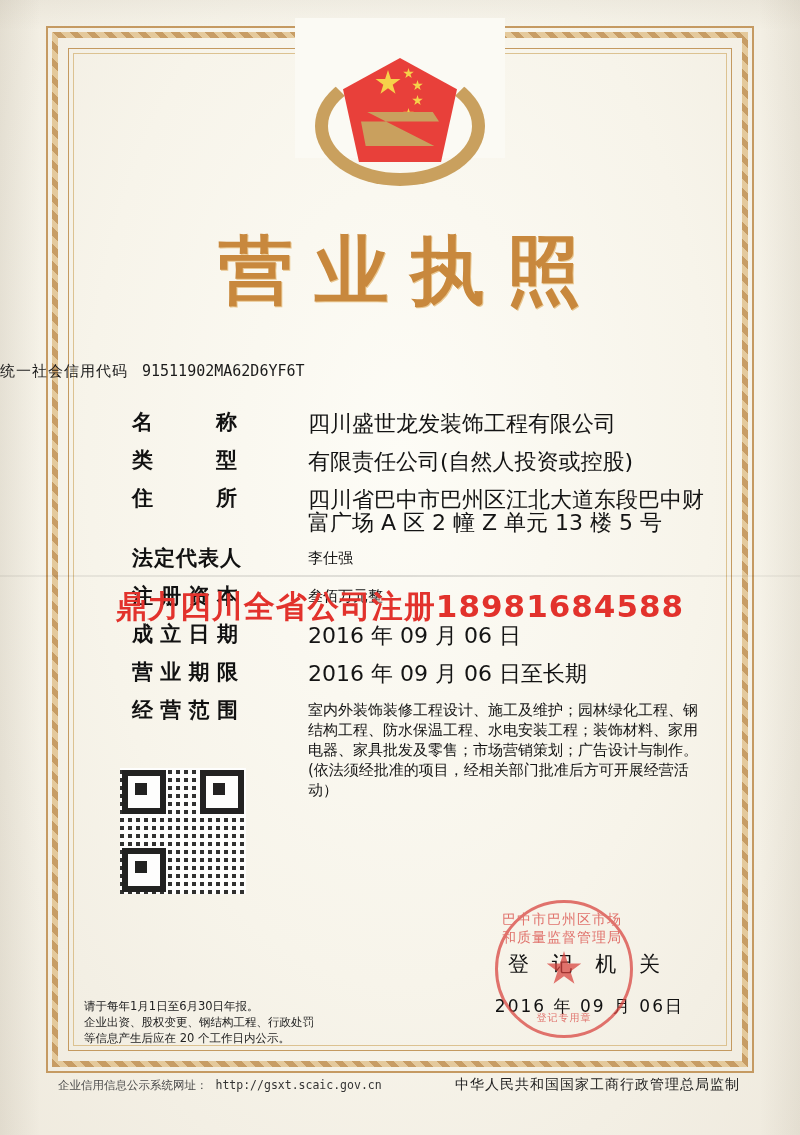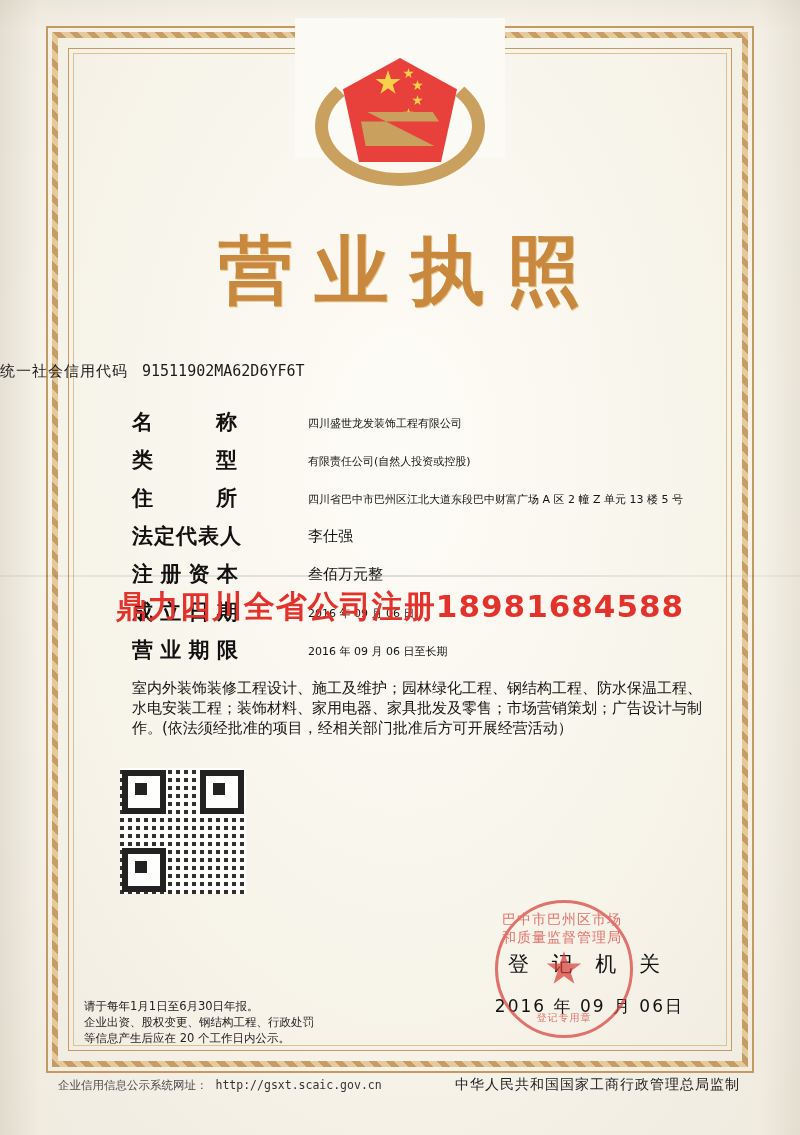--- a/index.html
+++ b/index.html
@@ -100,21 +100,21 @@
     position:absolute;left:132px;top:408px;width:580px;
   }
   .row{display:flex;align-items:flex-start;margin-bottom:10px;}
   .lab{
     width:176px;flex:0 0 176px;
     font-size:21px;font-weight:bold;color:#111;
     letter-spacing:0px;
   }
   .lab.sp-none{letter-spacing:1px;}
   .val{
-    flex:1;font-size:11px;color:#141414;line-height:23px;
+    flex:1;font-size:22px;color:#141414;line-height:23px;
     padding-top:4px;
   }
   .val.small{font-size:15px;line-height:21px;}
   .row.scope .val{font-size:15px;line-height:20px;}
 
   .qr{
     position:absolute;left:120px;top:768px;width:126px;height:126px;
     background:
       repeating-linear-gradient(0deg,#111 0 4px,#fff 4px 8px),
       repeating-linear-gradient(90deg,#111 0 4px,#fff 4px 8px);
@@ -244,20 +244,21 @@
       <div class="lab">成 立 日 期</div>
       <div class="val">2016 年 09 月 06 日</div>
     </div>
 
     <div class="row">
       <div class="lab">营 业 期 限</div>
       <div class="val">2016 年 09 月 06 日至长期</div>
     </div>
 
     <div class="row scope">
+      <div class="lab">经 营 范 围</div>
       <div class="val">室内外装饰装修工程设计、施工及维护；园林绿化工程、钢结构工程、防水保温工程、水电安装工程；装饰材料、家用电器、家具批发及零售；市场营销策划；广告设计与制作。(依法须经批准的项目，经相关部门批准后方可开展经营活动）</div>
     </div>
 
   </div>
 
   <div class="fold"></div>
 
   <div class="watermark">鼎力四川全省公司注册18981684588</div>
 
   <div class="qr">

